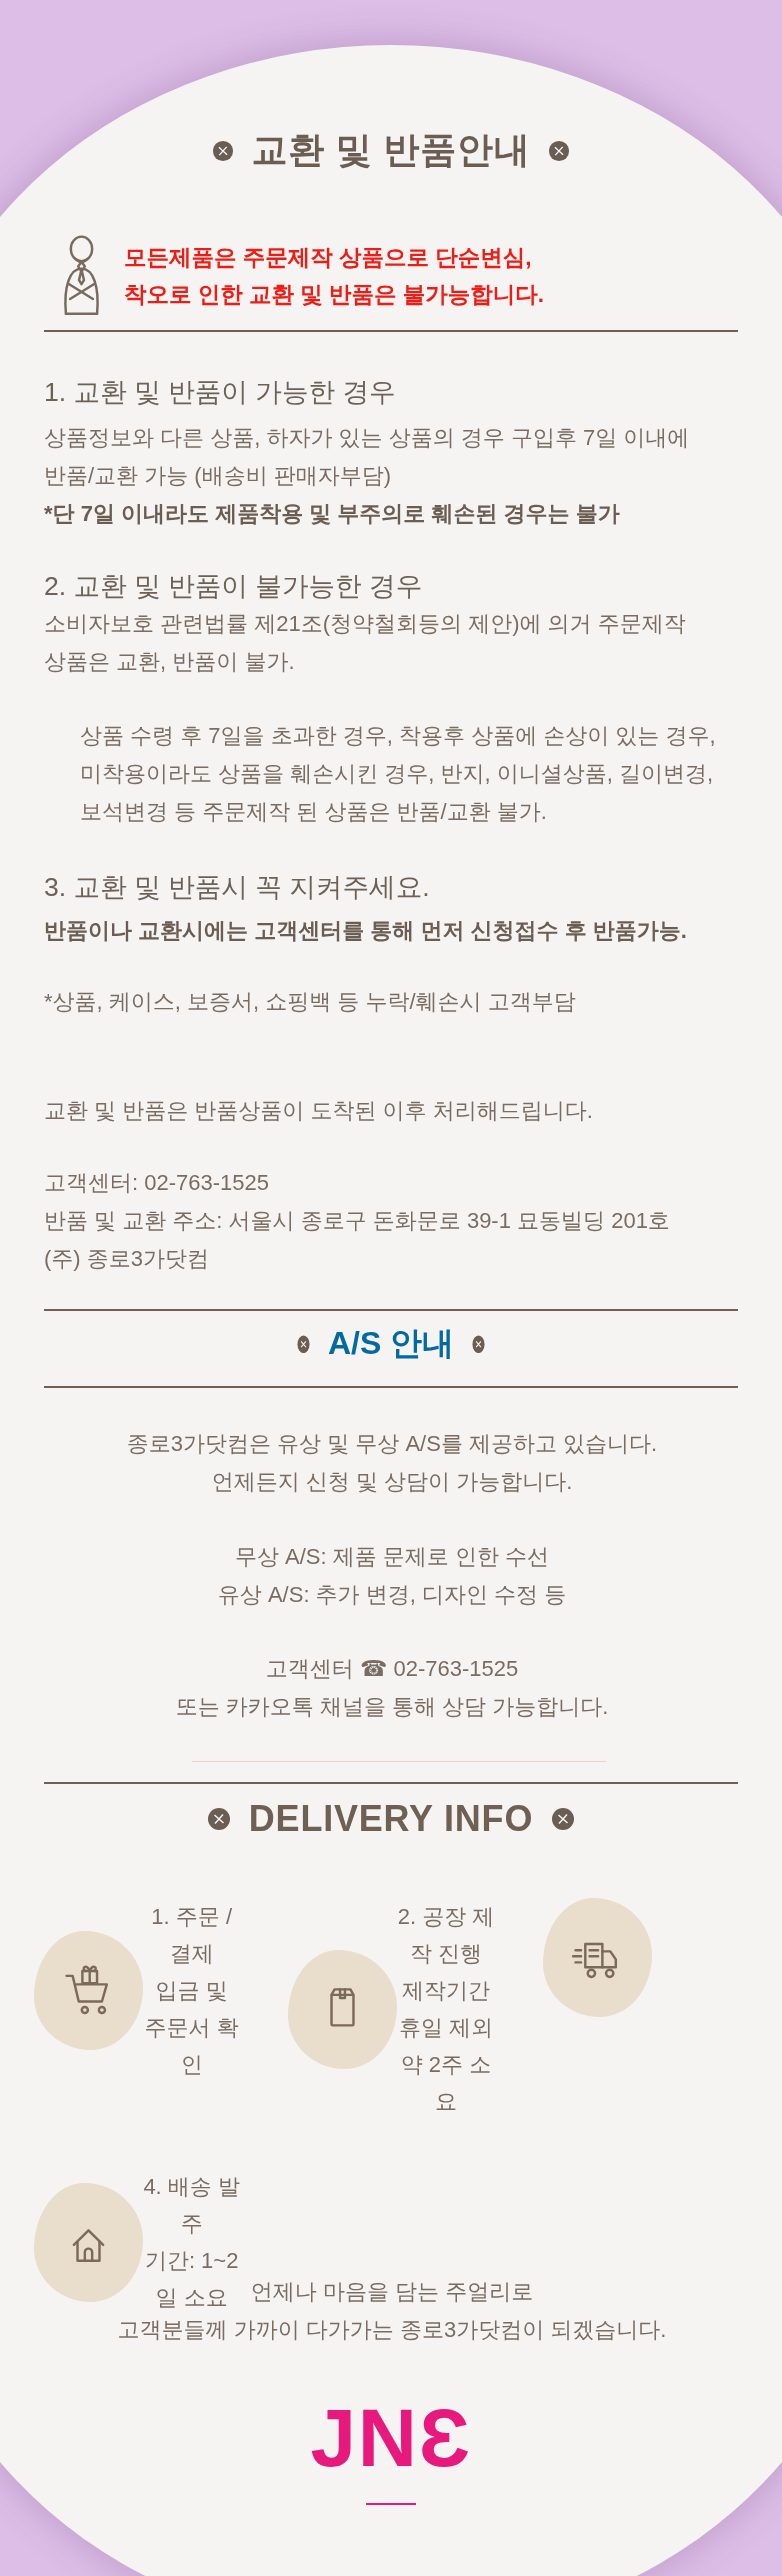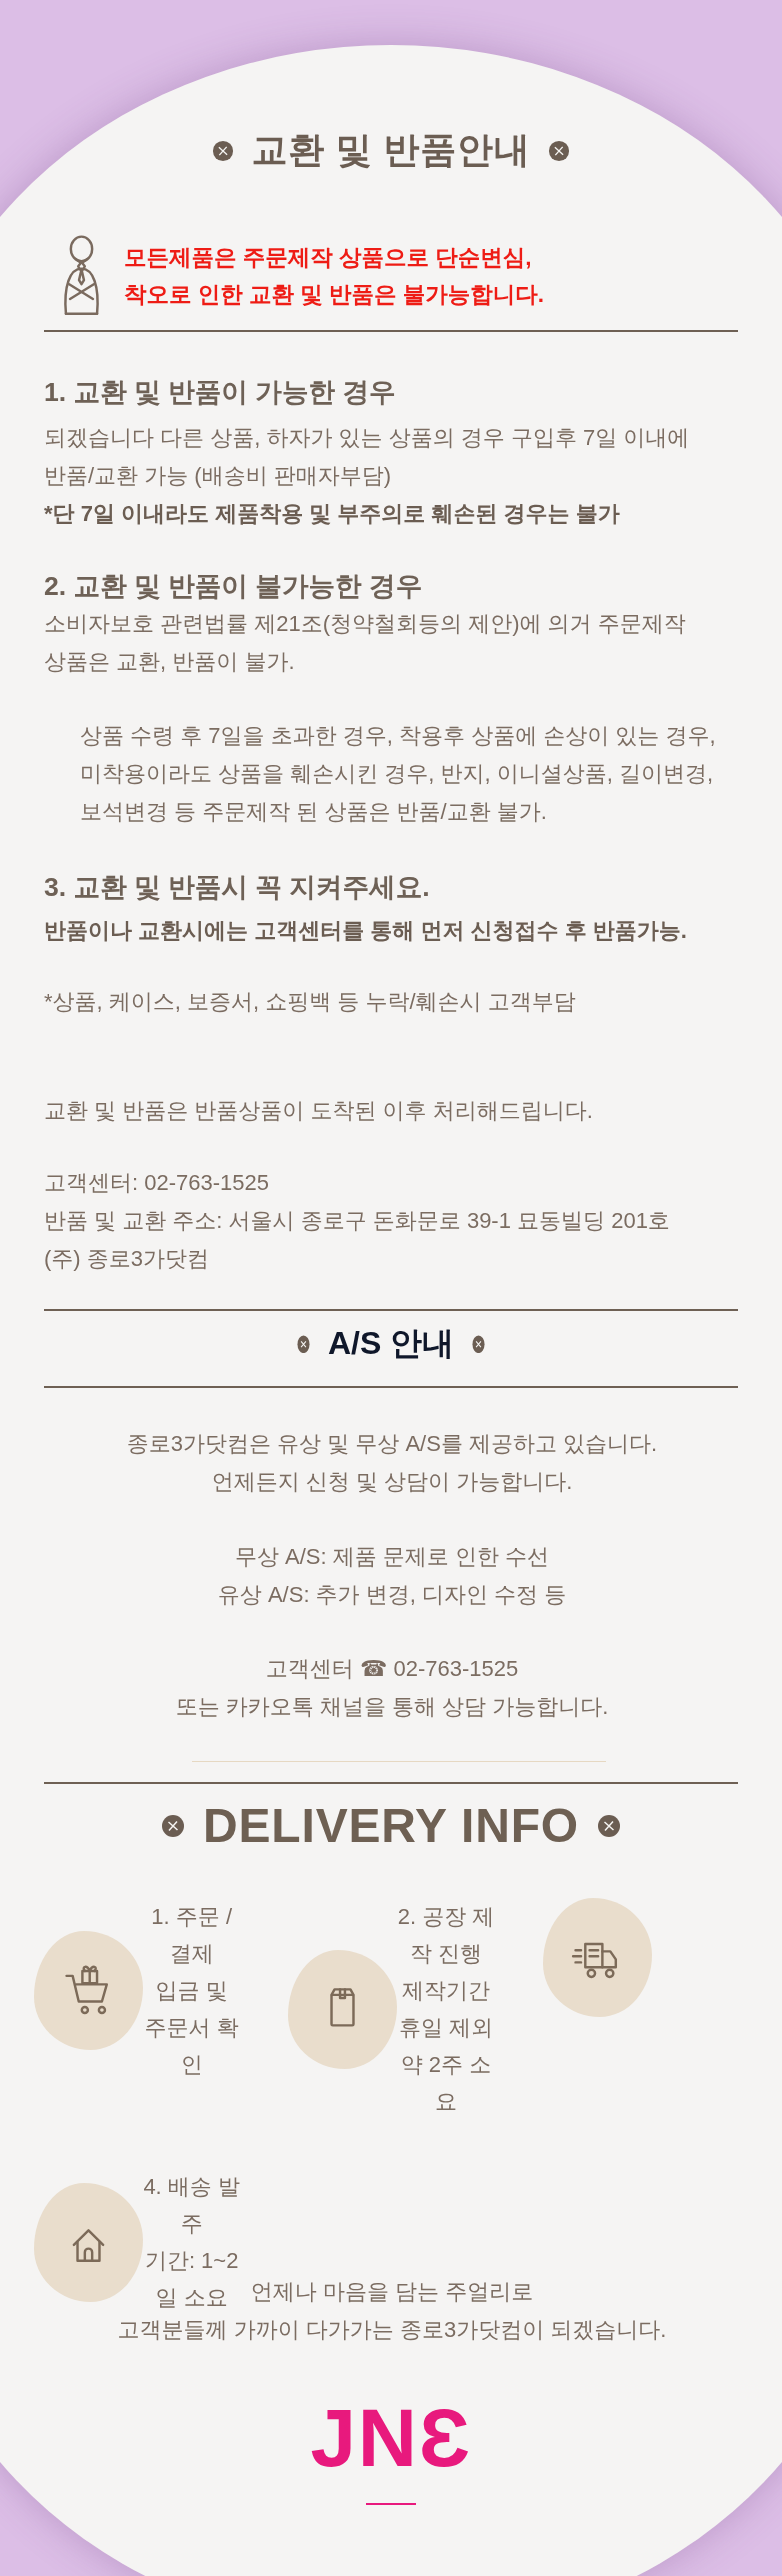--- a/index.html
+++ b/index.html
@@ -19,40 +19,40 @@
   }
   .abs { position: absolute; }
 
   
   .title-row {
     left: 0; width: 100%; display: flex; justify-content: center;
     align-items: center; gap: 17.7px;
     color: #6b5d52; font-weight: 700;
   }
   .main-title { top: 126px; font-size: 36px; letter-spacing: 0.8px; }
-  .as-title   { top: 1322px; font-size: 32px; font-weight: 600; color: #0f172a; }
-  .dl-title   { top: 1798px; font-size: 48px; font-weight: 600; color: #6e6053; letter-spacing: 0.8px; }
+  .as-title   { top: 1322px; font-size: 32px; font-weight: 600; color: #0369a1; }
+  .dl-title   { top: 1798px; font-size: 36px; font-weight: 600; color: #6e6053; letter-spacing: 0.8px; }
   .bead { display: inline-flex; }
 
   
   .warning-row {
     top: 235px; left: 60px; display: flex; align-items: center; gap: 21px;
   }
   .warning-text {
     color: #ee1c15; font-weight: 700; font-size: 22.5px; line-height: 37px;
   }
 
   
   .divider { left: 44px; width: 694px; border-top: 2.4px solid #6e6054; }
   .d1 { top: 330px; } .d2 { top: 1309px; } .d3 { top: 1386px; } .d4 { top: 1782px; }
   .thin-divider { top: 1761px; left: 192px; width: 414px; border-top: 1.6px solid #e6d8c2; }
 
   
   .h2 {
-    left: 44px; font-size: 26.6px; font-weight: 700; color: #6e6156; margin: 0;
+    left: 44px; font-size: 26.6px; font-weight: 400; color: #6e6156; margin: 0;
   }
   .s1h { top: 374px; } .s2h { top: 568px; } .s3h { top: 869px; }
   .para {
     left: 44px; width: 696px; font-size: 22px; line-height: 38px;
     color: #7b6c61; margin: 0;
   }
   .bold { font-weight: 700; color: #6b5d52; }
   .s1body { top: 419px; }
   .s2body { top: 605px; }
   .s2p2   { top: 717px; margin-left: 36px; }
@@ -127,21 +127,21 @@
     <div class="warning-text">
       <div>모든제품은 주문제작 상품으로 단순변심,</div>
       <div>착오로 인한 교환 및 반품은 불가능합니다.</div>
     </div>
   </div>
 
   <div class="abs divider d1"></div>
 
   <h2 class="abs h2 s1h">1. 교환 및 반품이 가능한 경우</h2>
   <div class="abs para s1body">
-    <div>되겠습니다 다른 상품, 하자가 있는 상품의 경우 구입후 7일 이내에</div>
+    <div>상품정보와 다른 상품, 하자가 있는 상품의 경우 구입후 7일 이내에</div>
     <div>반품/교환 가능 (배송비 판매자부담)</div>
     <div class="bold">*단 7일 이내라도 제품착용 및 부주의로 훼손된 경우는 불가</div>
   </div>
 
   <h2 class="abs h2 s2h">2. 교환 및 반품이 불가능한 경우</h2>
   <div class="abs para s2body">
     <div>소비자보호 관련법률 제21조(청약철회등의 제안)에 의거 주문제작</div>
     <div>상품은 교환, 반품이 불가.</div>
   </div>
   <div class="abs para s2p2">

